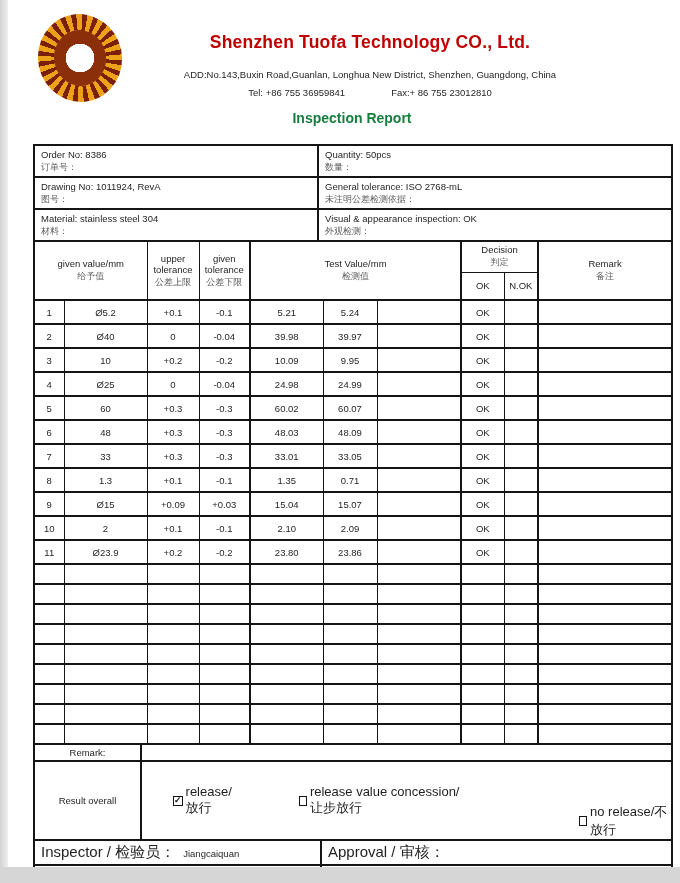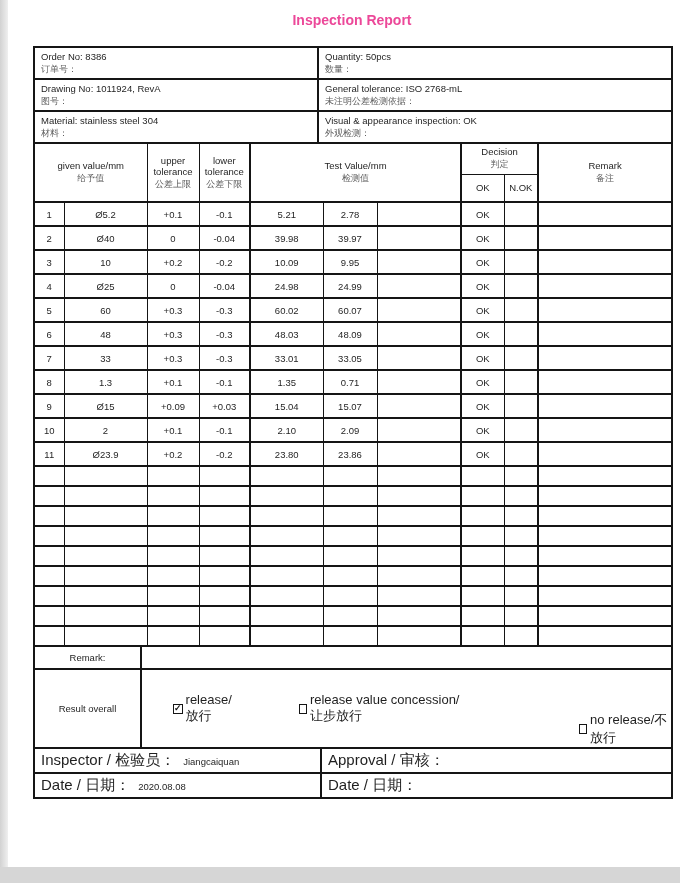--- a/index.html
+++ b/index.html
@@ -12,21 +12,21 @@
   .header { position:relative; padding-top:14px; }
   .logo { position:absolute; left:38px; top:14px; width:84px; height:88px; border-radius:50%;
           background:repeating-conic-gradient(from 0deg, #7a2008 0deg 7deg, #eda117 7deg 15deg);
           transform:rotate(-12deg); }
   .logo::before { content:""; position:absolute; inset:16px; border-radius:50%;
           background:radial-gradient(circle, #ffffff 0 37%, #8b2e0a 38% 72%, #c4690f 73% 100%); }
   .head-text { margin-left:120px; width:500px; text-align:center; }
   .company { font-size:17.5px; font-weight:bold; letter-spacing:.2px; margin-top:18px; }
   .address { font-size:9.5px; color:#262626; margin-top:16px; }
   .telfax { font-size:9.5px; color:#262626; margin-top:7px; display:flex; justify-content:center; gap:46px; }
-  .report-title { text-align:center; font-size:14px; font-weight:bold; color:#ec4899; margin-top:12px; margin-left:24px; }
+  .report-title { text-align:center; font-size:14px; font-weight:bold; color:#15803d; margin-top:12px; margin-left:24px; }
 
   
   table { border-collapse:collapse; table-layout:fixed; margin-left:33px; width:638px; }
   td, th { font-weight:normal; font-size:9.5px; color:#1f1f1f; overflow:hidden; }
   .zh { color:#5c5c5c; font-size:9px; display:block; margin-top:1px; }
 
   
   .info-table { margin-top:18px; }
   .info-table td { border:2px solid #151515; height:32px; vertical-align:middle; padding:2px 6px; }
   .info-en { display:block; font-size:9.5px; }
@@ -40,41 +40,52 @@
   .main-table tbody tr { height:24px; }
   .main-table tbody tr.empty { height:20px; }
   .main-table tbody td { border-top-width:2px; }
   .bl2 { border-left-width:2px !important; }
   .bb2 { border-bottom-width:2px !important; }
 
   
   .remark-table { margin-top:-2px; }
   .remark-table td { border:2px solid #151515; vertical-align:middle; }
   .remark-table .lbl { text-align:center; }
-  .row-remark td { height:23px; }
+  .row-remark td { height:17px; }
   .row-result td { height:24px; }
   .opts { display:flex; align-items:center; padding-left:31px; }
   .opt { display:flex; align-items:center; gap:3px; }
   .opt + .opt.gap1 { margin-left:58px; }
   .opt + .opt.gap2 { margin-left:110px;margin-top:41px; }
   .cbx { width:10px; height:10px; border:1.5px solid #151515; background:#fff; display:inline-flex;
          align-items:center; justify-content:center; font-size:9px; font-weight:bold; color:#111; line-height:1; }
   .opt-label { font-size:13px; }
 
   .sig-table { margin-top:-2px; }
   .sig-table td { border:2px solid #151515; height:25px; vertical-align:middle; padding:2px 6px; }
   .sig-label { font-size:15px; }
   .sig-value { font-size:9.5px; margin-left:8px; }
 </style>
 </head>
 <body>
 
 <div class="page">
   <div class="edge-left"></div>
 
+  <div class="header">
+    <div class="logo"></div>
+    <div class="head-text">
+      <div class="company" style="color: rgb(192, 0, 0);">Shenzhen Tuofa Technology CO., Ltd.</div>
+      <div class="address">ADD:No.143,Buxin Road,Guanlan, Longhua New District, Shenzhen, Guangdong, China</div>
+      <div class="telfax">
+        <span>Tel: +86 755 36959841</span>
+        <span>Fax:+ 86 755 23012810</span>
+      </div>
+    </div>
+  </div>
 
   <div class="report-title">Inspection Report</div>
 
   <table class="info-table">
     <colgroup>
         <col style="width:284px">
         <col style="width:354px">
       </colgroup>
     <tbody>
         <tr>
@@ -127,21 +138,21 @@
       <tr>
         <th colspan="2" rowspan="2" class="bb2">
           <span>given value/mm</span>
           <span class="zh">给予值</span>
         </th>
         <th rowspan="2" class="bb2">
           <span>upper tolerance</span>
           <span class="zh">公差上限</span>
         </th>
         <th rowspan="2" class="bb2">
-          <span>lower tolerance</span>
+          <span>given tolerance</span>
           <span class="zh">公差下限</span>
         </th>
         <th colspan="3" rowspan="2" class="bl2 bb2">
           <span>Test Value/mm</span>
           <span class="zh">检测值</span>
         </th>
         <th colspan="2" class="bl2">
           <span>Decision</span>
           <span class="zh">判定</span>
         </th>
@@ -155,21 +166,21 @@
         <th class="bb2">N.OK</th>
       </tr>
     </thead>
     <tbody>
         <tr>
           <td>1</td>
           <td>Ø5.2</td>
           <td>+0.1</td>
           <td>-0.1</td>
           <td class="bl2">5.21</td>
-          <td>2.78</td>
+          <td>5.24</td>
           <td></td>
           <td class="bl2">OK</td>
           <td></td>
           <td class="bl2"></td>
         </tr>
         <tr>
           <td>2</td>
           <td>Ø40</td>
           <td>0</td>
           <td>-0.04</td>

